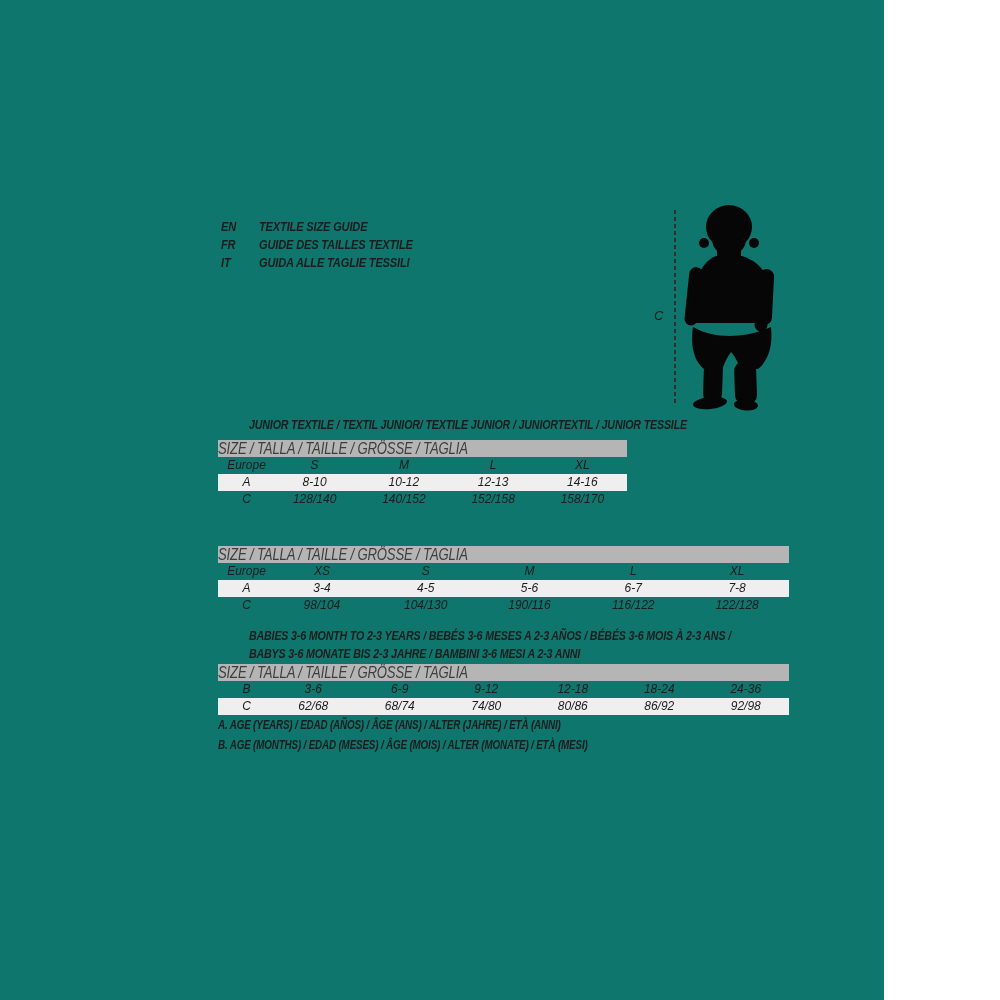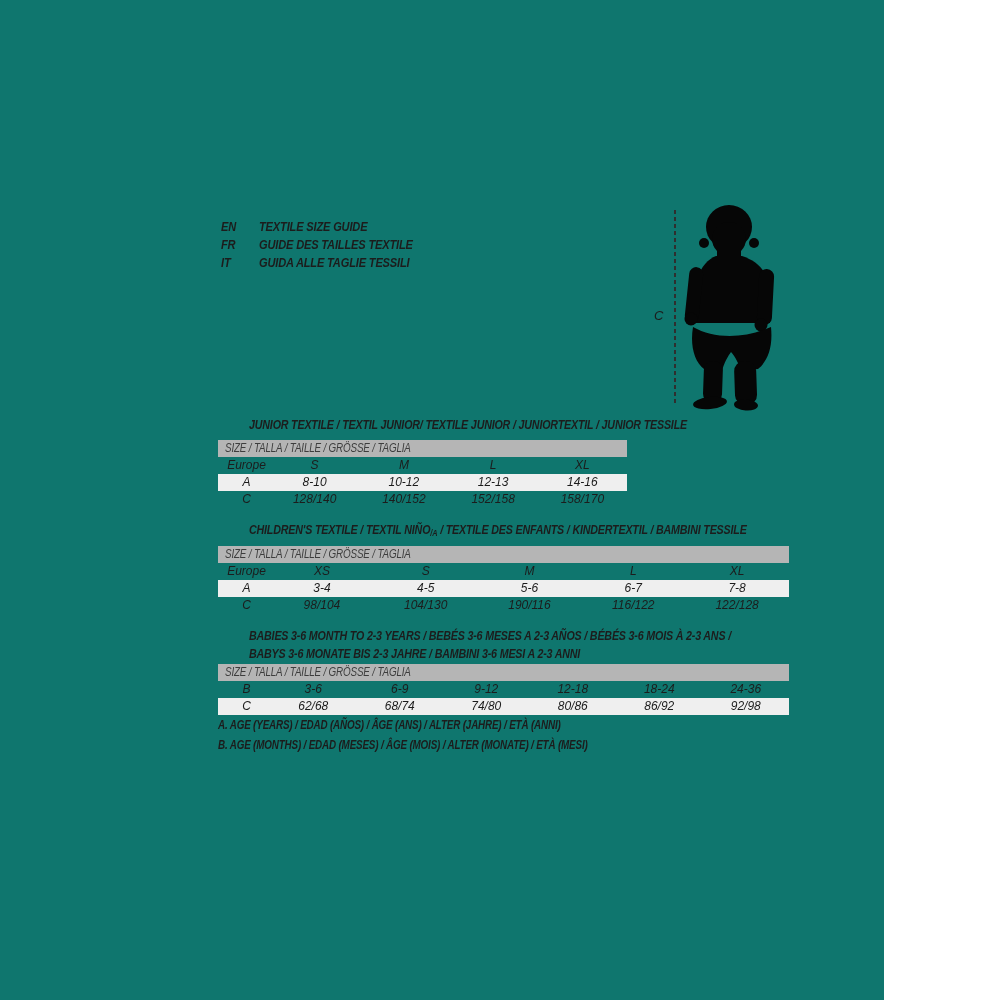--- a/index.html
+++ b/index.html
@@ -17,21 +17,21 @@
   
   .figure-line { position:absolute; left:674px; top:210px; width:2px; height:196px;
     background:repeating-linear-gradient(to bottom,#2f2f2f 0 4px,transparent 4px 7px); }
   .figure-c { position:absolute; left:654px; top:308px; font-size:13px; }
   .figure-svg { position:absolute; left:684px; top:201px; }
 
   
   .tbl { position:absolute; }
   .tbl-title { position:absolute; left:0; top:0; font-weight:bold; font-size:13px; line-height:18px;margin-left:31px; }
   .tbl-bar { position:absolute; left:0; right:0; height:17px; line-height:17px;
-    background:#b5b5b5; color:#3d3d3d; font-size:12px; padding-left:7px; box-sizing:border-box; }
+    background:#b5b5b5; color:#3d3d3d; font-size:16px; padding-left:0; box-sizing:border-box; }
   .tbl-grid { position:absolute; left:0; right:0; display:grid; }
   .g4 { grid-template-columns:52px repeat(4,1fr); }
   .g5 { grid-template-columns:52px repeat(5,1fr); }
   .g6 { grid-template-columns:52px repeat(6,1fr); }
   .grid-row { display:contents; }
   .grid-row.shaded > div { background:#efefef; }
   .cell { height:16.8px; line-height:16.8px; font-size:12px; text-align:center; }
   .cell.lbl { text-align:center; padding-left:5px; }
 
   #tbl-junior   { left:218px; top:416px; width:409px; height:92px; }
@@ -118,23 +118,20 @@
         <div class="cell lbl">C</div>
         <div class="cell">128/140</div>
         <div class="cell">140/152</div>
         <div class="cell">152/158</div>
         <div class="cell">158/170</div>
       </div>
     </div>
   </div>
 
   <div class="tbl" id="tbl-children">
-    <div class="tbl-title">
-      <span class="cond"><span>CHILDREN'S TEXTILE / TEXTIL NIÑO</span><span class="subA">/A</span><span> / TEXTILE DES ENFANTS / KINDERTEXTIL / BAMBINI TESSILE</span></span>
-    </div>
     <div class="tbl-bar">
       <span class="cond">SIZE / TALLA / TAILLE / GRÖSSE / TAGLIA</span>
     </div>
     <div class="tbl-grid g5">
       <div class="grid-row">
         <div class="cell lbl">Europe</div>
         <div class="cell">XS</div>
         <div class="cell">S</div>
         <div class="cell">M</div>
         <div class="cell">L</div>

